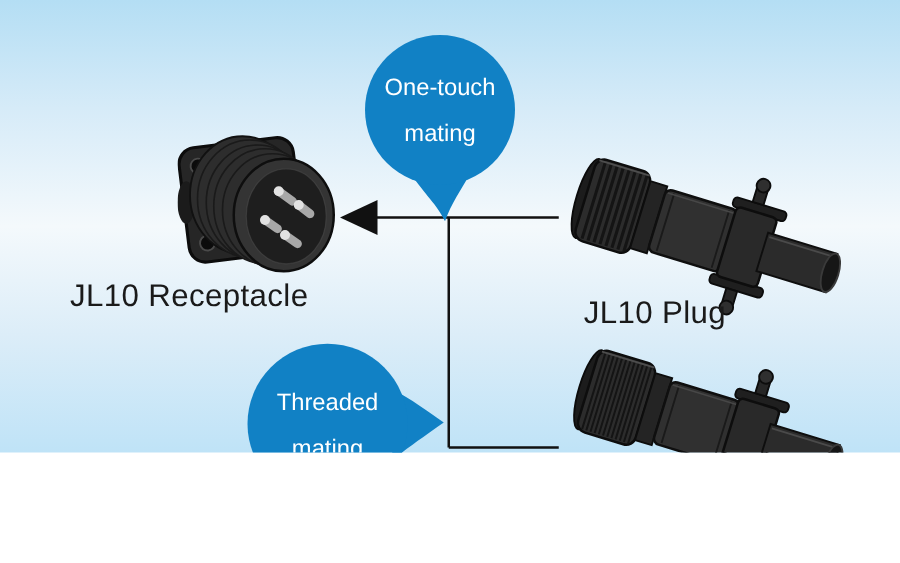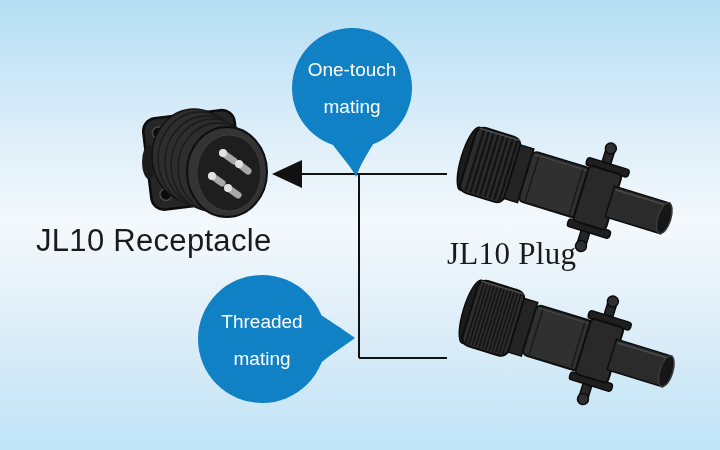--- a/index.html
+++ b/index.html
@@ -2,37 +2,38 @@
 <html style="--bubble-blue: #1181c5; --bubble-text: #ffffff; --label-text: #1a1a1a; --connector-line: #111111; --bg-top: #b4def4; --bg-middle: #f4f9fc; --bg-bottom: #bfe3f7;"><head>
 <meta charset="utf-8">
 <style>
   html,body{margin:0;padding:0;}
   body{
     font-family:"Liberation Sans","DejaVu Sans",sans-serif;
     background:#ffffff;
   }
   #canvas{
     position:relative;
-    width:720px;height:450px;
+    width:720px;height:362px;
     overflow:hidden;
     background:linear-gradient(180deg,
       var(--bg-top) 0%,
       #d6ebf8 24%,
       var(--bg-middle) 50%,
       #dcedf8 74%,
       var(--bg-bottom) 100%);
   }
   .abs{position:absolute;}
   .label{
     position:absolute;
     color:var(--label-text);
-    font-size:31px;
+    font-size:25px;
     line-height:1.1;
     white-space:nowrap;
     letter-spacing:0.3px;
+    margin-left:20px;
   }
   .cline{stroke:var(--connector-line);stroke-width:2;fill:none;}
   .arrowhead{fill:var(--connector-line);stroke:none;}
   .bubble{fill:var(--bubble-blue);stroke:none;}
   .bubble-text{
     fill:var(--bubble-text);
     font-family:"Liberation Sans","DejaVu Sans",sans-serif;
     font-size:19px;
     text-anchor:middle;
   }
@@ -154,14 +155,14 @@
       </g>
       <g>
         <rect x="162" y="24" width="58" height="32" fill="#2b2b2b" stroke="#0e0e0e" stroke-width="1.5"></rect>
         <path d="M164,27 H218" stroke="#4a4a4a" stroke-width="1.5" fill="none"></path>
         <ellipse cx="219" cy="40" rx="6.5" ry="16" fill="#161616" stroke="#3a3a3a" stroke-width="1.5"></ellipse>
       </g>
     </g>
   </svg>
 
   <div class="label" style="left:36px;top:224px;">JL10 Receptacle</div>
-  <div class="label" style="left:447px;top:237px;font-family:Liberation Serif, serif;">JL10 Plug</div>
+  <div class="label" style="left:447px;top:237px;">JL10 Plug</div>
 </div>
 
 </body></html>

